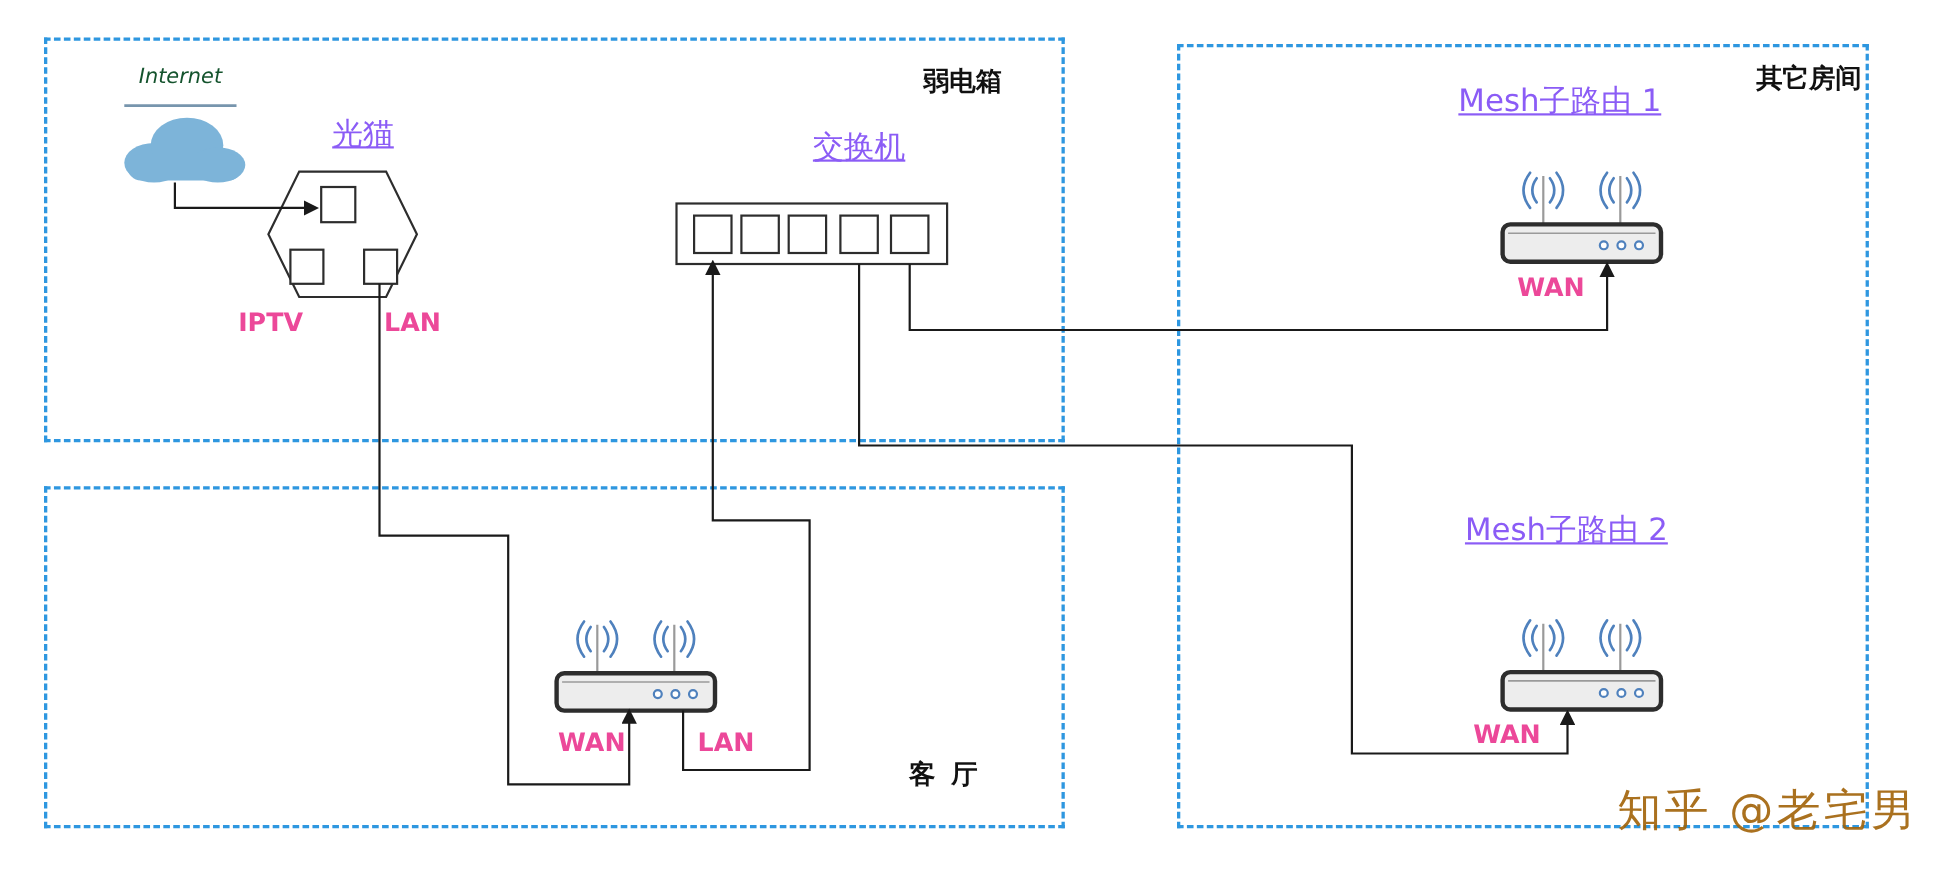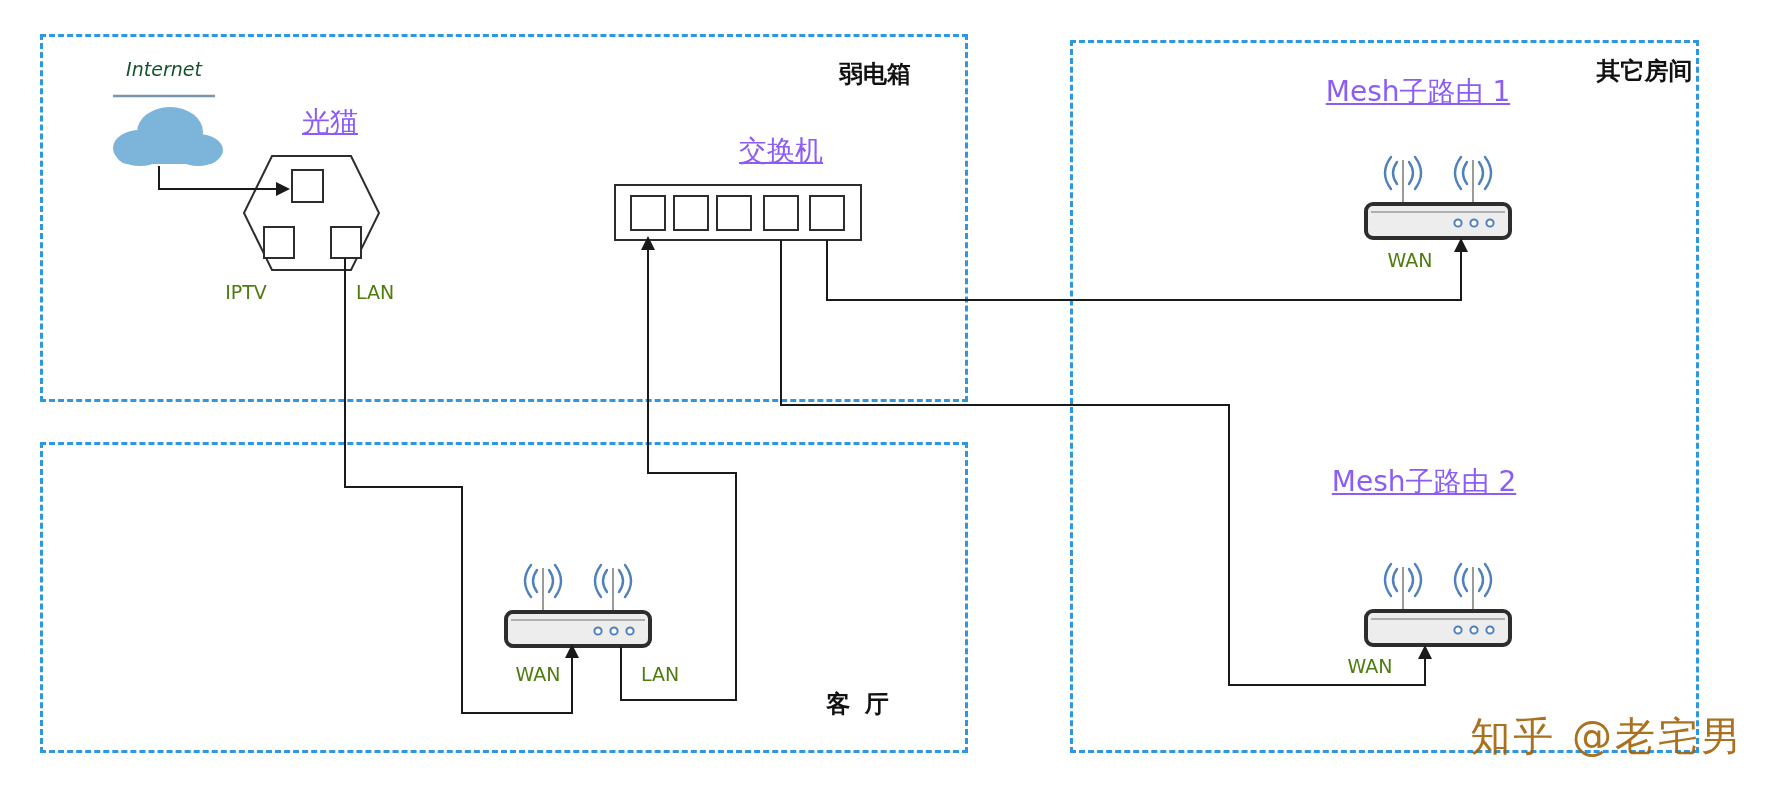--- a/index.html
+++ b/index.html
@@ -3,21 +3,21 @@
 <meta charset="utf-8">
 <style>
   html,body{margin:0;padding:0;background:#fff;}
   .canvas{position:relative;width:1772px;height:790px;background:#ffffff;overflow:hidden;
           font-family:"DejaVu Sans","Liberation Sans",sans-serif;}
   .zone{position:absolute;border:3px dashed #2e97e0;box-sizing:border-box;background:transparent;}
   svg.wires{position:absolute;left:0;top:0;}
   .lbl{position:absolute;text-align:center;white-space:nowrap;}
   .zone-label{font-size:24px;font-weight:bold;color:#111;}
   .dev-label{font-size:28px;color:#8b5cf6;text-decoration:underline;}
-  .port-label{font-size:19px;color:#4d7c0f;}
+  .port-label{font-size:23px;color:#ec4899;font-weight:bold;}
   .net-label{font-size:19px;font-style:italic;color:#14532d;}
   .watermark{position:absolute;right:28px;bottom:26px;font-size:40px;color:#a16207;
              opacity:.9;letter-spacing:3px;}
 </style>
 </head>
 <body>
 
 <div class="canvas">
 
   <div class="zone" style="left:40px;top:34px;width:928px;height:368px;"></div>
@@ -89,21 +89,21 @@
       <path d="M827,240 L827,300 L1461,300 L1461,250" marker-end="url(#arw)"></path>
       <path d="M781,240 L781,405 L1229,405 L1229,685 L1425,685 L1425,657" marker-end="url(#arw)"></path>
     </g>
   </svg>
 
   <div class="lbl zone-label" style="left:795px;top:58px;width:160px;">弱电箱</div>
   <div class="lbl zone-label" style="left:780px;top:688px;width:155px;font-family:Liberation Mono, monospace;">客 厅</div>
   <div class="lbl zone-label" style="left:1557px;top:55px;width:175px;">其它房间</div>
 
   <div class="lbl dev-label" style="left:268px;top:103px;width:124px;">光猫</div>
-  <div class="lbl dev-label" style="left:699px;top:115px;width:164px;margin-top:17px;">交换机</div>
+  <div class="lbl dev-label" style="left:699px;top:115px;width:164px;">交换机</div>
   <div class="lbl dev-label" style="left:1286px;top:73px;width:264px;">Mesh子路由 1</div>
   <div class="lbl dev-label" style="left:1292px;top:463px;width:264px;">Mesh子路由 2</div>
 
   <div class="lbl net-label" style="left:110px;top:58px;width:108px;">Internet</div>
 
   <div class="lbl port-label" style="left:206px;top:281px;width:80px;">IPTV</div>
   <div class="lbl port-label" style="left:335px;top:281px;width:80px;">LAN</div>
   <div class="lbl port-label" style="left:498px;top:663px;width:80px;">WAN</div>
   <div class="lbl port-label" style="left:622px;top:663px;width:76px;">LAN</div>
   <div class="lbl port-label" style="left:1370px;top:249px;width:80px;">WAN</div>

